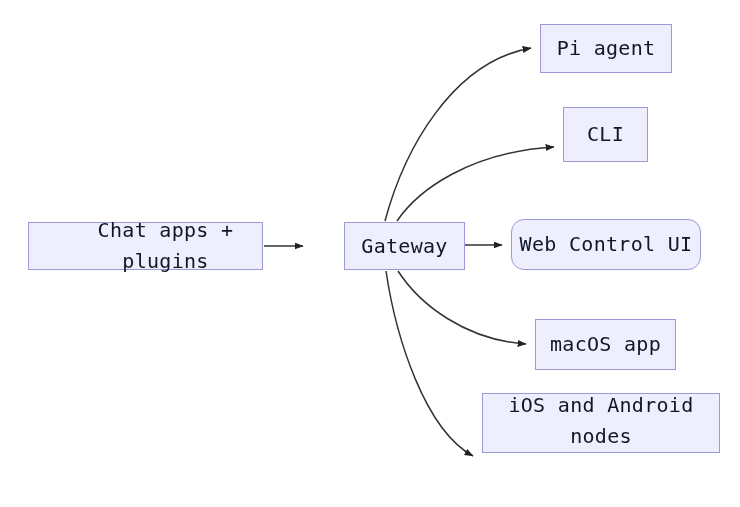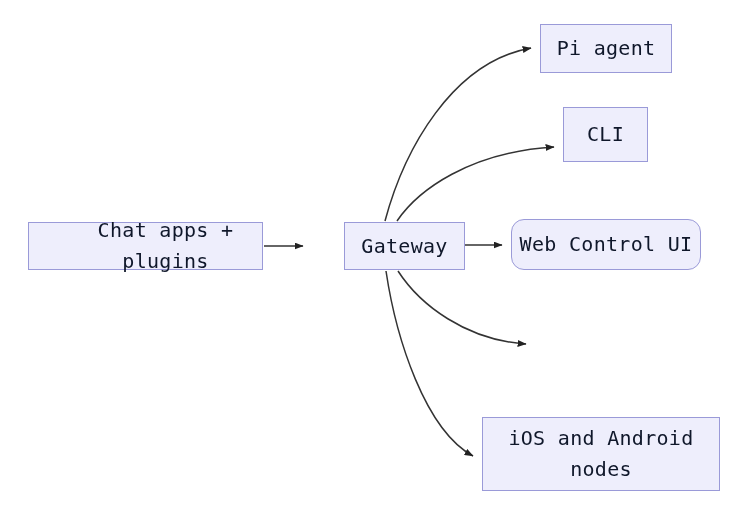--- a/index.html
+++ b/index.html
@@ -84,19 +84,22 @@
   </div>
 
   <div class="node" style="left:563px; top:107px; width:85px; height:55px;">
     <span>CLI</span>
   </div>
 
   <div class="node" style="left:511px; top:219px; width:190px; height:51px;border-radius:13px;">
     <span>Web Control UI</span>
   </div>
 
+  <div class="node" style="left:535px; top:319px; width:141px; height:51px;">
+    <span>macOS app</span>
+  </div>
 
-  <div class="node" style="left:482px; top:417px; width:238px; height:74px;">
+  <div class="node" style="left:482px; top:393px; width:238px; height:60px;align-items:flex-end;">
     <span>iOS and Android
 nodes</span>
   </div>
 
 </div>
 
 </body></html>

